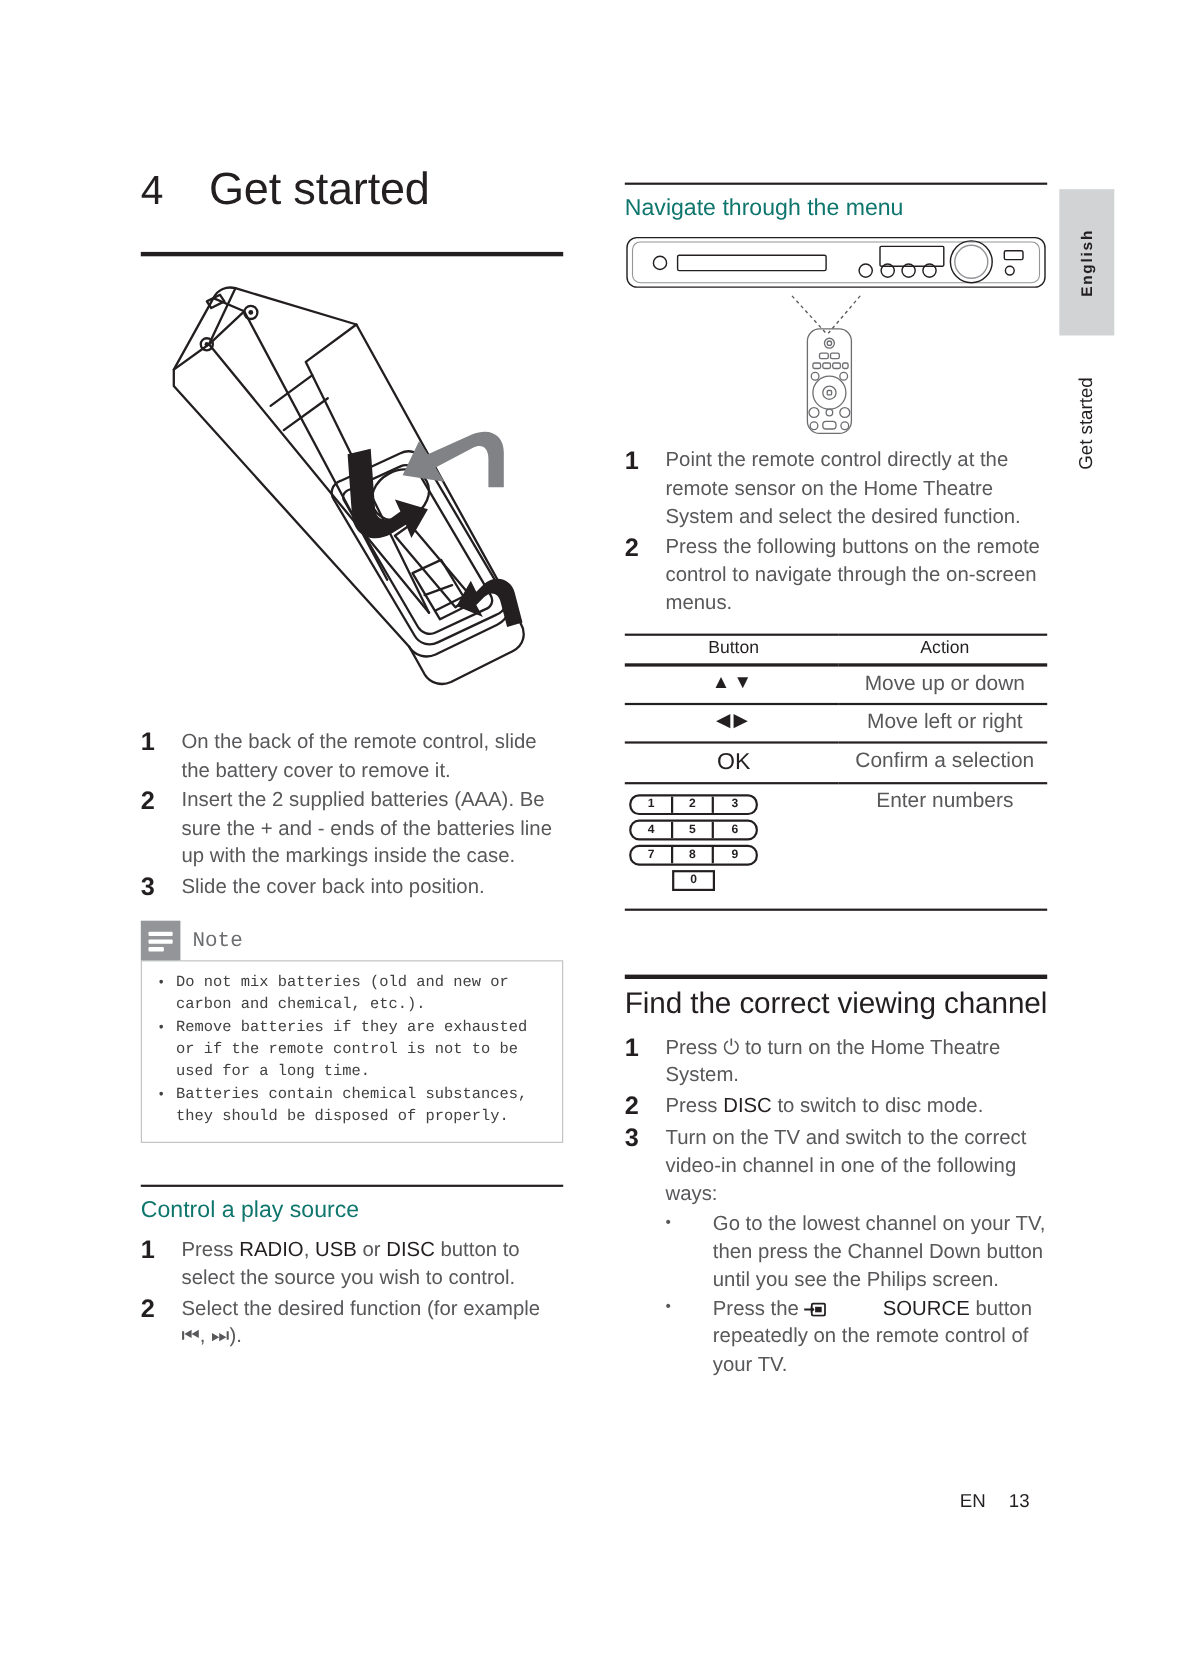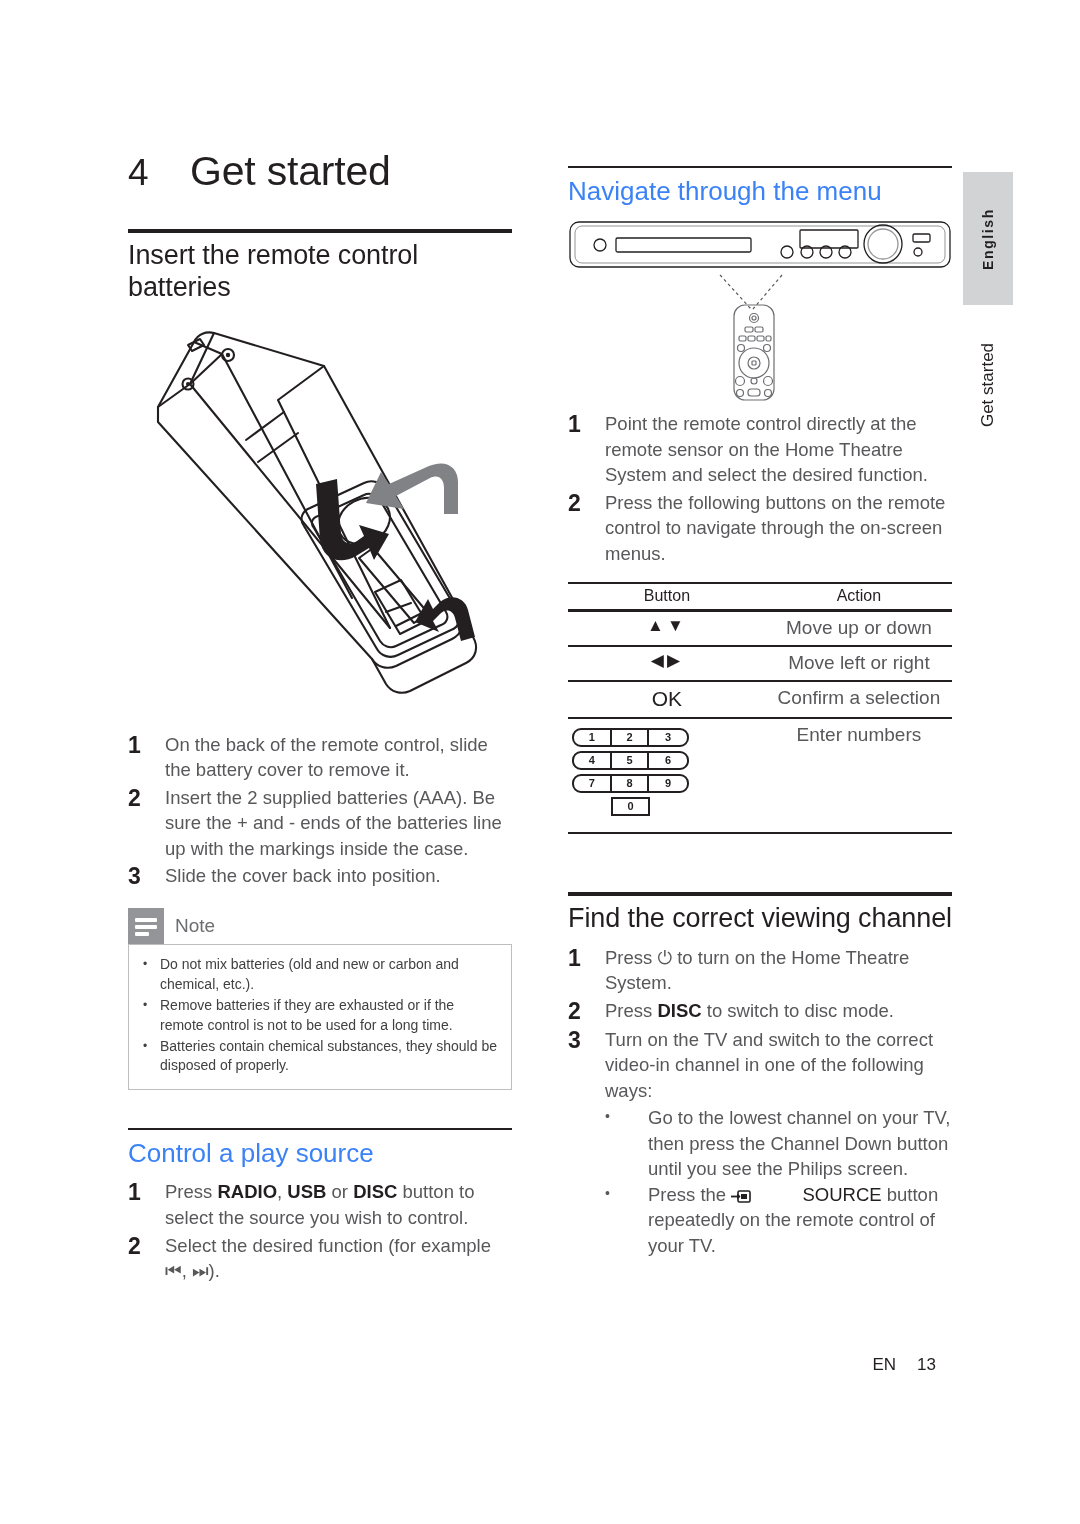--- a/index.html
+++ b/index.html
@@ -67,24 +67,24 @@
   }
   .h1 {
     font-size: 27px;
     font-weight: 400;
     line-height: 1.18;
     color: #231f20;
     margin: 7px 0 0 0;
     letter-spacing: -0.1px;
   }
   .h2 {
-    font-size: 26px;
+    font-size: 21px;
     font-weight: 400;
     line-height: 1.2;
-    color: #3b82f6;
+    color: #0f766e;
     margin: 8px 0 0 0;
   }
 
   
   .steps {
     margin: 10px 0 0 0;
   }
   .step {
     display: flex;
     align-items: flex-start;
@@ -99,21 +99,21 @@
     color: #231f20;
     padding-top: 1px;
   }
   .step-body {
     flex: 1 1 auto;
     font-size: 18.5px;
     line-height: 1.38;
     color: #58585b;
   }
   .step-body b {
-    font-weight: 700;
+    font-weight: 400;
     color: #231f20;
   }
 
   .sublist {
     margin: 2px 0 0 0;
     padding: 0;
     list-style: none;
   }
   .sublist li {
     display: flex;
@@ -129,20 +129,21 @@
     line-height: 1.7;
     color: #58585b;
   }
   .sublist .li-text { flex: 1 1 auto; }
   .sublist b { font-weight: 400; color: #231f20; margin-left: 46px; }
 
   
   .note {
     margin-top: 18px;
     width: 384px;
+    font-family: Liberation Mono, monospace;
   }
   .note-head {
     display: flex;
     align-items: center;
     height: 36px;
   }
   .note-icon {
     width: 36px;
     height: 36px;
     background: #939598;
@@ -358,21 +359,20 @@
 
   <div class="col-left">
 
     <div class="chapter">
       <div class="chapter-num">4</div>
       <div class="chapter-text">Get started</div>
     </div>
 
     <div style="height:34px"></div>
     <div class="rule-thick"></div>
-    <div class="h1">Insert the remote control batteries</div>
 
     <div class="illus-remote">
       <svg viewBox="0 0 384 410" width="384" height="410" xmlns="http://www.w3.org/2000/svg">
         <g fill="none" stroke="#231f20" stroke-width="2.1" stroke-linejoin="round" stroke-linecap="round">
 
           <path d="M30 95 L66 30 C70 22 78 19 86 21 L196 54 L332 300 C338 311 334 322 324 327 L268 354 C259 358 249 355 244 347 L30 110 Z"></path>
 
           <path d="M66 30 L94 42 L224 286"></path>
           <path d="M30 95 L62 72 L86 21"></path>
           <path d="M62 72 L94 42"></path>

